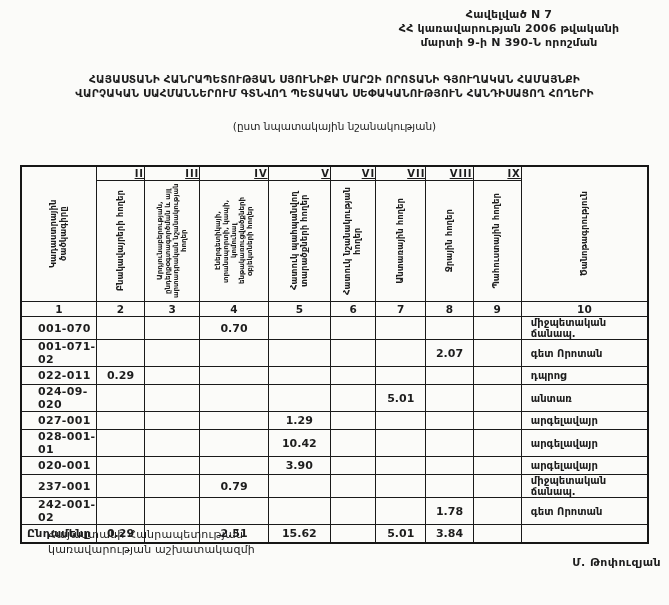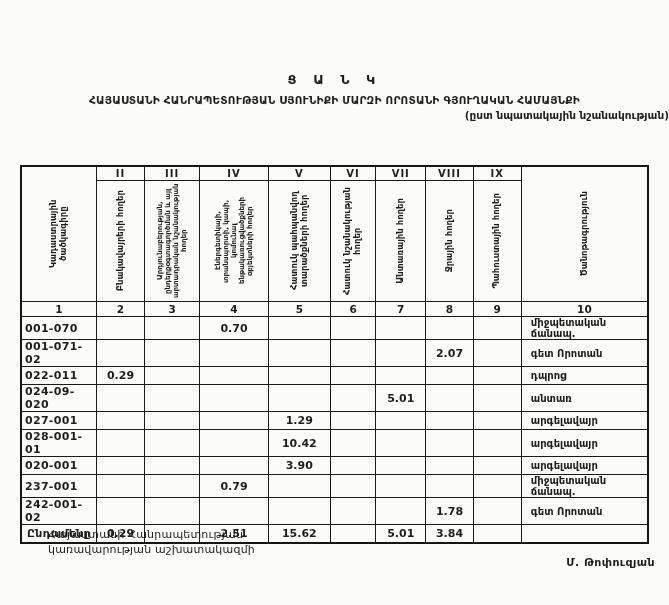--- a/index.html
+++ b/index.html
@@ -28,86 +28,92 @@
     position:absolute;top:72px;left:0;width:669px;
     text-align:center;
   }
   .doc-title{
     font-size:13px;font-weight:700;letter-spacing:6px;margin-bottom:6px;
   }
   .doc-sub{
     font-size:10.5px;font-weight:700;line-height:14px;letter-spacing:.2px;text-align:center;
   }
   .doc-sub2{
-    font-size:10.5px;font-weight:700;margin-top:2px;text-align:right;
+    font-size:10.5px;font-weight:400;margin-top:20px;
   }
   
   .tbl-wrap{position:absolute;top:165px;left:20px;}
   table{
     border-collapse:collapse;table-layout:fixed;
     width:629px;
     border:2px solid #161616;
   }
   th,td{
     border:1.5px solid #1a1a1a;
     padding:0;overflow:hidden;
     font-weight:600;
     vertical-align:middle;
   }
   th.roman{
-    height:13px;font-size:10px;font-weight:700;text-align:center;
+    height:13px;font-size:10px;font-weight:700;text-align:right;
     letter-spacing:1px;
+    text-decoration:underline;
   }
   th.vhead{height:120px;}
   .vtext{
     writing-mode:vertical-rl;
     transform:rotate(180deg);
     margin:0 auto;
     max-height:116px;
     font-weight:600;
     line-height:1.15;
     text-align:center;
     white-space:normal;
   }
   .v8{font-size:8.5px;}
   .v7{font-size:7px;letter-spacing:0;}
   td.num{
     height:14px;text-align:center;font-size:10.5px;font-weight:700;
   }
   td.code{
-    height:17px;font-size:11px;text-align:left;padding-left:3px;
+    height:17px;font-size:11px;text-align:left;padding-left:16px;
     letter-spacing:.3px;font-weight:600;
   }
   td.val{
     text-align:center;font-size:11px;font-weight:600;
   }
   td.note{
     font-size:10px;text-align:left;padding-left:9px;font-weight:600;
   }
   tr.total td{font-weight:700;}
   tr.total td.code{text-align:center;padding-left:0;}
   
   .footer-left{
     position:absolute;left:18px;top:527px;
     font-size:11px;font-weight:400;line-height:15px;letter-spacing:.2px;margin-left:30px;
   }
   .signature{
-    position:absolute;right:14px;top:556px;
+    position:absolute;right:8px;top:556px;
     font-size:11px;font-weight:700;letter-spacing:.4px;
   }
 </style>
 </head>
 <body>
 
 <div class="page">
 
+  <div class="annex">
+    <div>Հավելված N 7</div>
+    <div>ՀՀ կառավարության 2006 թվականի</div>
+    <div>մարտի 9-ի N 390-Ն որոշման</div>
+  </div>
 
   <div class="title-block">
-    <div class="doc-title">Ց Ա Ն Կ</div>
     <div class="doc-sub">ՀԱՅԱՍՏԱՆԻ ՀԱՆՐԱՊԵՏՈՒԹՅԱՆ ՍՅՈՒՆԻՔԻ ՄԱՐԶԻ ՈՐՈՏԱՆԻ ԳՅՈՒՂԱԿԱՆ ՀԱՄԱՅՆՔԻ</div>
+    <div class="doc-sub">ՎԱՐՉԱԿԱՆ ՍԱՀՄԱՆՆԵՐՈՒՄ ԳՏՆՎՈՂ ՊԵՏԱԿԱՆ ՍԵՓԱԿԱՆՈՒԹՅՈՒՆ ՀԱՆԴԻՍԱՑՈՂ ՀՈՂԵՐԻ</div>
     <div class="doc-sub2">(ըստ նպատակային նշանակության)</div>
   </div>
 
   <div class="tbl-wrap">
     <table>
       <colgroup>
         <col style="width:75px">
           <col style="width:48px">
           <col style="width:55px">
         <col style="width:68px">

